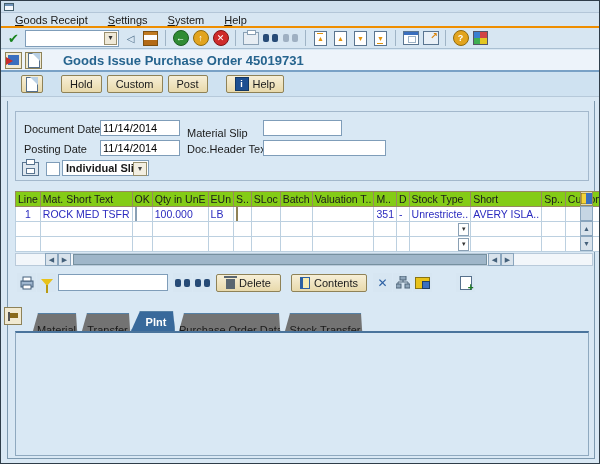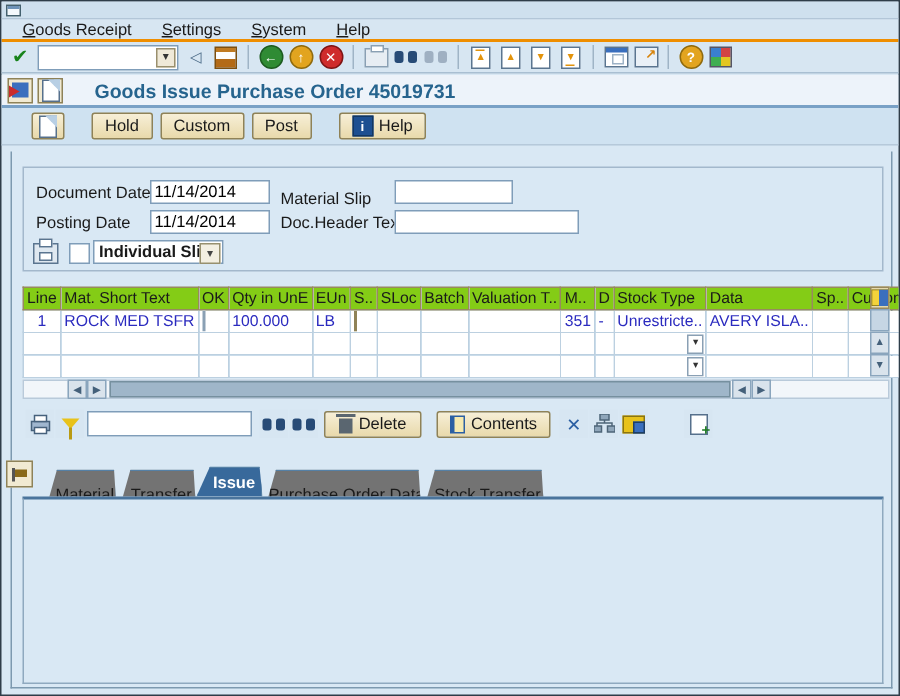--- a/index.html
+++ b/index.html
@@ -307,21 +307,21 @@
       <th>OK</th>
       <th>Qty in UnE</th>
       <th>EUn</th>
       <th>S..</th>
       <th>SLoc</th>
       <th>Batch</th>
       <th>Valuation T..</th>
       <th>M..</th>
       <th>D</th>
       <th>Stock Type</th>
-      <th>Data</th>
+      <th>Short</th>
       <th>Sp..</th>
       <th>Custom</th>
     </tr>
     <tr>
       <td class="linecell">1</td>
       <td>ROCK MED TSFR</td>
       <td><span class="cell-chk"></span></td>
       <td>100.000</td>
       <td>LB</td>
       <td><span class="cell-btn"></span></td>
@@ -433,21 +433,21 @@
     </div>
   <div class="abs it-btn" style="left:455px;top:272px;">
       <span class="insertpg"></span>
     </div>
 
   <div class="abs toggle-btn">
       <span class="flag"></span>
     </div>
   <div class="tab abs" style="left:28px;width:49px;">Material</div>
   <div class="tab abs" style="left:77px;width:53px;">Transfer</div>
-  <div class="tab active abs" style="left:130px;width:44px;">Issue</div>
+  <div class="tab active abs" style="left:130px;width:44px;">Plnt</div>
   <div class="tab abs" style="left:174px;width:106px;">Purchase Order Data</div>
   <div class="tab abs" style="left:280px;width:82px;">Stock Transfer</div>
   <div class="abs tabcontent"></div>
 
   <span class="lbl abs" style="left:30px;top:349px;">Movement Type</span>
   <span class="abs mvt-field">
       <span class="mvt-sel">351</span>
     </span>
   <span class="abs round-btn">↻</span>
   <span class="abs dash-box">-</span>

